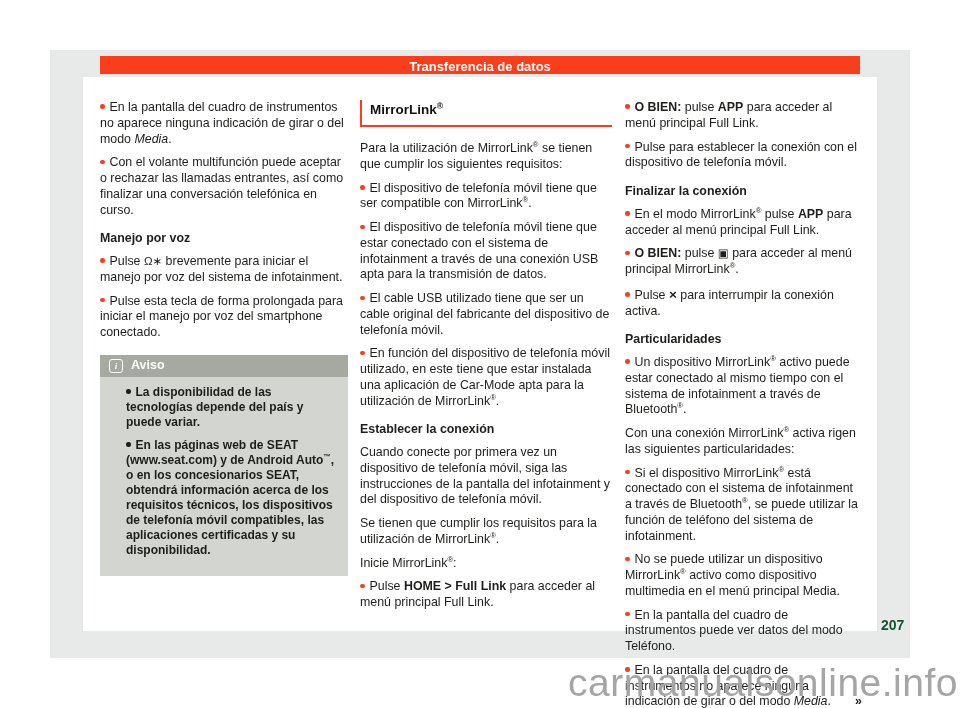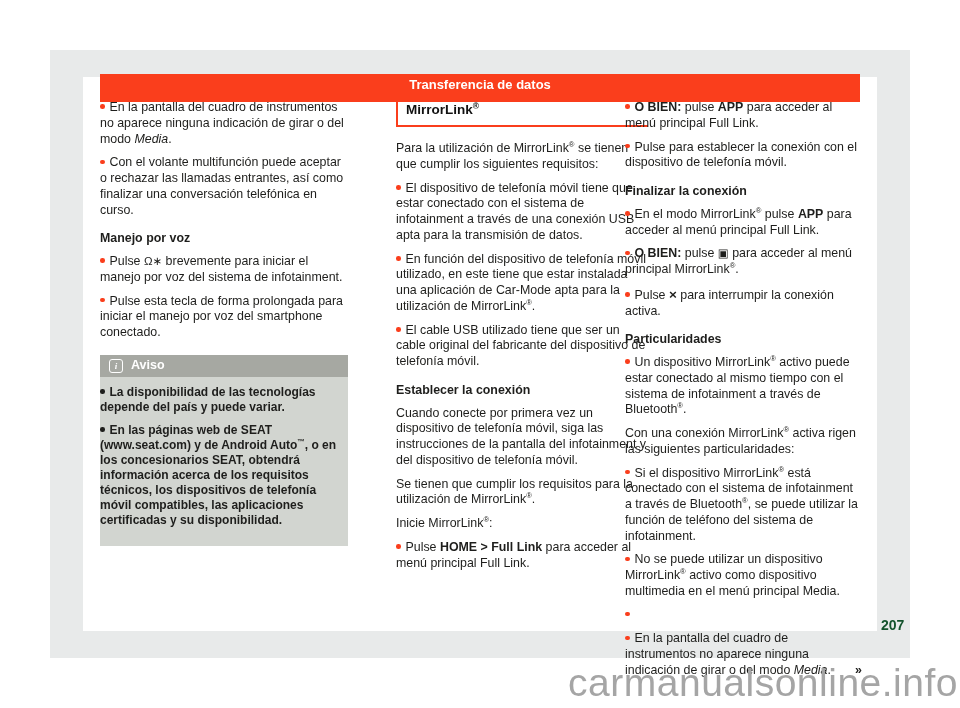--- a/index.html
+++ b/index.html
@@ -1,25 +1,25 @@
 <!DOCTYPE html>
 <html style="--accent: #fa3e1c; --page-bg: #e8eaea; --notice-header-bg: #a6a8a2; --notice-body-bg: #d2d5d0; --watermark-gray: #a5a5a5;"><head>
 <meta charset="utf-8">
 <style>
   html,body{margin:0;padding:0;}
   .canvas{position:relative;width:960px;height:708px;background:#ffffff;overflow:hidden;
           font-family:"Liberation Sans", sans-serif;}
   .gray-bg{position:absolute;left:50px;top:50px;width:860px;height:608px;background:var(--page-bg,#e8eaea);}
   .white-page{position:absolute;left:83px;top:77px;width:794px;height:554px;background:#ffffff;}
-  .header-band{position:absolute;left:100px;top:74px;width:760px;height:28px;line-height:21px;
+  .header-band{position:absolute;left:100px;top:56px;width:760px;height:18px;line-height:21px;
                background:var(--accent,#fa3e1c);color:#ffffff;text-align:center;
                font-size:13px;font-weight:700;}
   .col{position:absolute;top:100px;font-size:12.4px;line-height:1.27;color:#1e1e1c;}
   #col-left{left:100px;width:248px;}
-  #col-middle{left:360px;width:252px;margin-left:36px;}
+  #col-middle{left:360px;width:252px;}
   #col-right{left:625px;width:237px;}
   .block{margin:0 0 8px 0;}
   .heading{font-weight:700;margin:13px 0 7px 0;}
   .section_title{font-weight:700;font-size:13.5px;color:#111;
                  border-left:2px solid var(--accent,#fa3e1c);
                  border-bottom:2px solid var(--accent,#fa3e1c);
                  padding:1px 0 7px 8px;margin:0 0 14px 0;}
   .dot{display:inline-block;width:4.5px;height:4.5px;border-radius:50%;
        background:var(--accent,#fa3e1c);margin:0 5px 2px 0;vertical-align:middle;}
   .dot.dark{background:#1e1e1c;}
@@ -29,21 +29,21 @@
   .marker{float:right;font-weight:700;}
   .inline-icon{font-size:11.5px;}
   .close-icon{font-weight:700;font-size:13.5px;}
   .notice{margin-top:14px;}
   .notice-header{background:var(--notice-header-bg,#a6a8a2);color:#ffffff;height:22px;
                  display:flex;align-items:center;gap:8px;padding:0 9px;
                  font-weight:700;font-size:12.5px;}
   .info-badge{display:inline-block;width:12px;height:12px;line-height:12px;border:1.3px solid #fff;
               border-radius:3px;text-align:center;font-size:9px;font-style:italic;
               font-family:"Liberation Serif", serif;flex:0 0 auto;}
-  .notice-body{background:var(--notice-body-bg,#d2d5d0);padding:8px 10px 10px 0;
+  .notice-body{background:var(--notice-body-bg,#d2d5d0);padding:8px 10px 10px 26px;
                font-weight:700;font-size:12px;line-height:1.25;}
   .notice-body .block:last-child{margin-bottom:8px;}
   .page-number{position:absolute;left:881px;top:617px;font-size:14px;font-weight:700;color:#14532d;}
   .watermark{position:absolute;right:2px;top:661px;font-size:39px;letter-spacing:0.5px;
              color:var(--watermark-gray,#a5a5a5);}
 </style>
 </head>
 <body>
 
 <div class="canvas">
@@ -64,40 +64,41 @@
         </div>
         <div class="notice-body">
           <div class="block"><span class="dot dark"></span><span>La disponibilidad de las tecnologías depende del país y puede variar.</span></div>
           <div class="block"><span class="dot dark"></span><span>En las páginas web de SEAT (www.seat.com) y de Android Auto<sup>™</sup>, o en los concesionarios SEAT, obtendrá información acerca de los requisitos técnicos, los dispositivos de telefonía móvil compatibles, las aplicaciones certificadas y su disponibilidad.</span></div>
         </div>
       </div>
     </div>
   <div class="col" id="col-middle">
       <div class="block section_title">MirrorLink<sup>®</sup></div>
       <div class="block para"><span>Para la utilización de MirrorLink<sup>®</sup> se tienen que cumplir los siguientes requisitos:</span></div>
+      <div class="block bullet"><span class="dot"></span><span>El dispositivo de telefonía móvil tiene que ser compatible con MirrorLink<sup>®</sup>.</span></div>
       <div class="block bullet"><span class="dot"></span><span>El dispositivo de telefonía móvil tiene que estar conectado con el sistema de infotainment a través de una conexión USB apta para la transmisión de datos.</span></div>
+      <div class="block bullet"><span class="dot"></span><span>El cable USB utilizado tiene que ser un cable original del fabricante del dispositivo de telefonía móvil.</span></div>
       <div class="block bullet"><span class="dot"></span><span>En función del dispositivo de telefonía móvil utilizado, en este tiene que estar instalada una aplicación de Car-Mode apta para la utilización de MirrorLink<sup>®</sup>.</span></div>
-      <div class="block bullet"><span class="dot"></span><span>El cable USB utilizado tiene que ser un cable original del fabricante del dispositivo de telefonía móvil.</span></div>
       <div class="block heading">Establecer la conexión</div>
       <div class="block para"><span>Cuando conecte por primera vez un dispositivo de telefonía móvil, siga las instrucciones de la pantalla del infotainment y del dispositivo de telefonía móvil.</span></div>
       <div class="block para"><span>Se tienen que cumplir los requisitos para la utilización de MirrorLink<sup>®</sup>.</span></div>
       <div class="block para"><span>Inicie MirrorLink<sup>®</sup>:</span></div>
       <div class="block bullet"><span class="dot"></span><span>Pulse </span><span class="b">HOME &gt; Full Link</span><span> para acceder al menú principal Full Link.</span></div>
     </div>
   <div class="col" id="col-right">
       <div class="block bullet"><span class="dot"></span><span class="b">O BIEN:</span><span> pulse </span><span class="b">APP</span><span> para acceder al menú principal Full Link.</span></div>
       <div class="block bullet"><span class="dot"></span><span>Pulse para establecer la conexión con el dispositivo de telefonía móvil.</span></div>
       <div class="block heading">Finalizar la conexión</div>
       <div class="block bullet"><span class="dot"></span><span>En el modo MirrorLink<sup>®</sup> pulse </span><span class="b">APP</span><span> para acceder al menú principal Full Link.</span></div>
       <div class="block bullet"><span class="dot"></span><span class="b">O BIEN:</span><span> pulse </span><span class="inline-icon mirrorlink-icon">▣</span><span> para acceder al menú principal MirrorLink<sup>®</sup>.</span></div>
       <div class="block bullet"><span class="dot"></span><span>Pulse </span><span class="inline-icon close-icon">×</span><span> para interrumpir la conexión activa.</span></div>
       <div class="block heading">Particularidades</div>
       <div class="block bullet"><span class="dot"></span><span>Un dispositivo MirrorLink<sup>®</sup> activo puede estar conectado al mismo tiempo con el sistema de infotainment a través de Bluetooth<sup>®</sup>.</span></div>
       <div class="block para"><span>Con una conexión MirrorLink<sup>®</sup> activa rigen las siguientes particularidades:</span></div>
       <div class="block bullet"><span class="dot"></span><span>Si el dispositivo MirrorLink<sup>®</sup> está conectado con el sistema de infotainment a través de Bluetooth<sup>®</sup>, se puede utilizar la función de teléfono del sistema de infotainment.</span></div>
       <div class="block bullet"><span class="dot"></span><span>No se puede utilizar un dispositivo MirrorLink<sup>®</sup> activo como dispositivo multimedia en el menú principal Media.</span></div>
-      <div class="block bullet"><span class="dot"></span></div>
+      <div class="block bullet"><span class="dot"></span><span>En la pantalla del cuadro de instrumentos puede ver datos del modo Teléfono.</span></div>
       <div class="block bullet"><span class="dot"></span><span>En la pantalla del cuadro de instrumentos no aparece ninguna indicación de girar o del modo </span><span class="i">Media</span><span>.</span><span class="b marker">»</span></div>
     </div>
 
   <div class="page-number">207</div>
   <div class="watermark">carmanualsonline.info</div>
 </div>
 
 </body></html>

